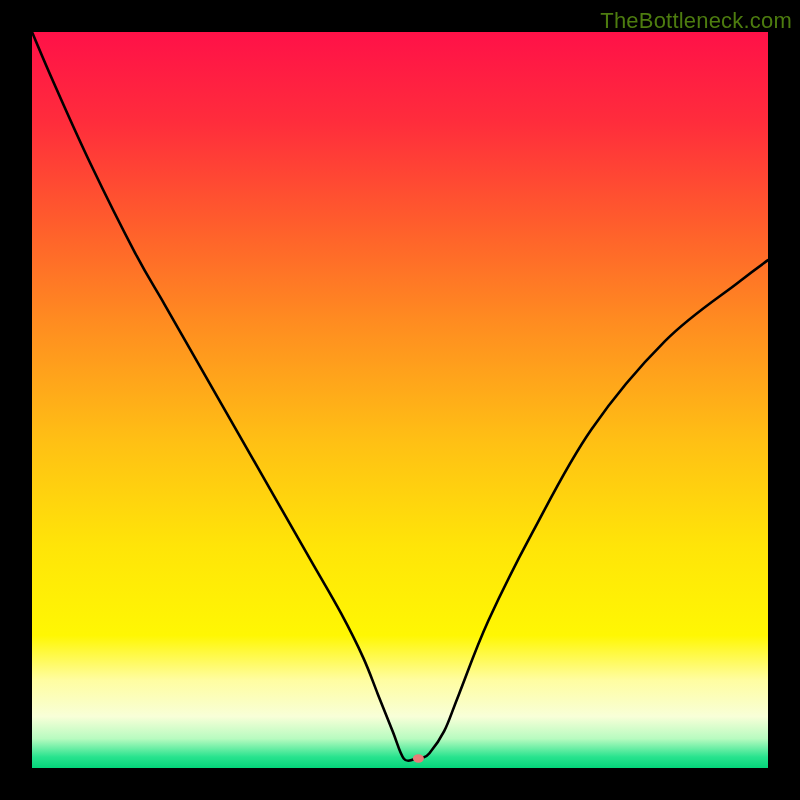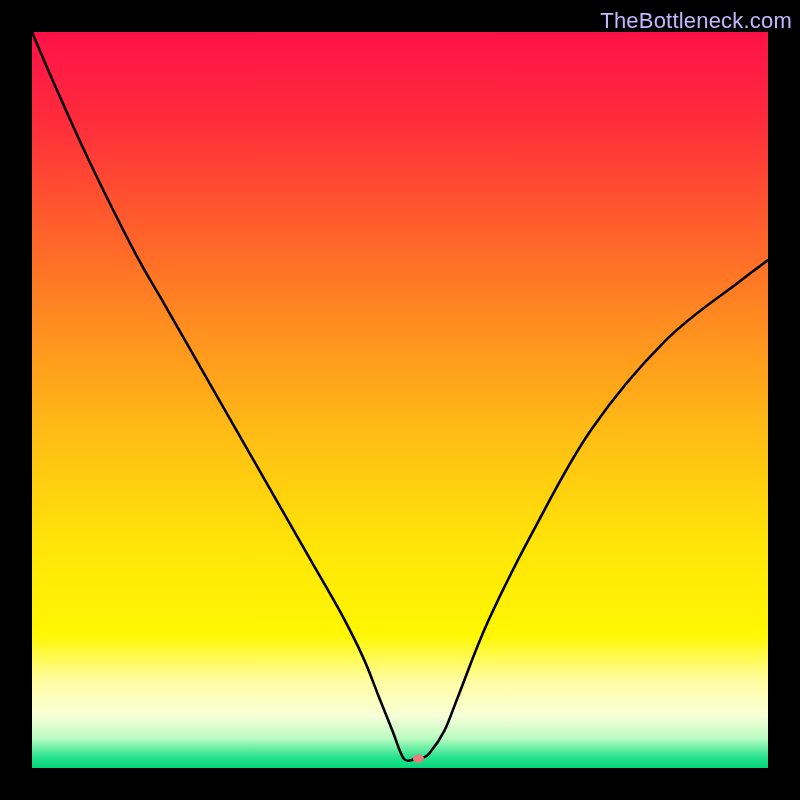--- a/index.html
+++ b/index.html
@@ -31,21 +31,21 @@
     position: absolute;
     left: 0;
     top: 0;
     width: 736px;
     height: 736px;
   }
   .watermark {
     position: absolute;
     top: 8px;
     right: 8px;
-    color: #c4b5fd;
+    color: #4d7c0f;
     font-size: 22px;
     letter-spacing: 0.2px;
     font-weight: 500;
     user-select: none;
   }
 </style>
 </head>
 <body>
 
 <div class="chart-frame">

